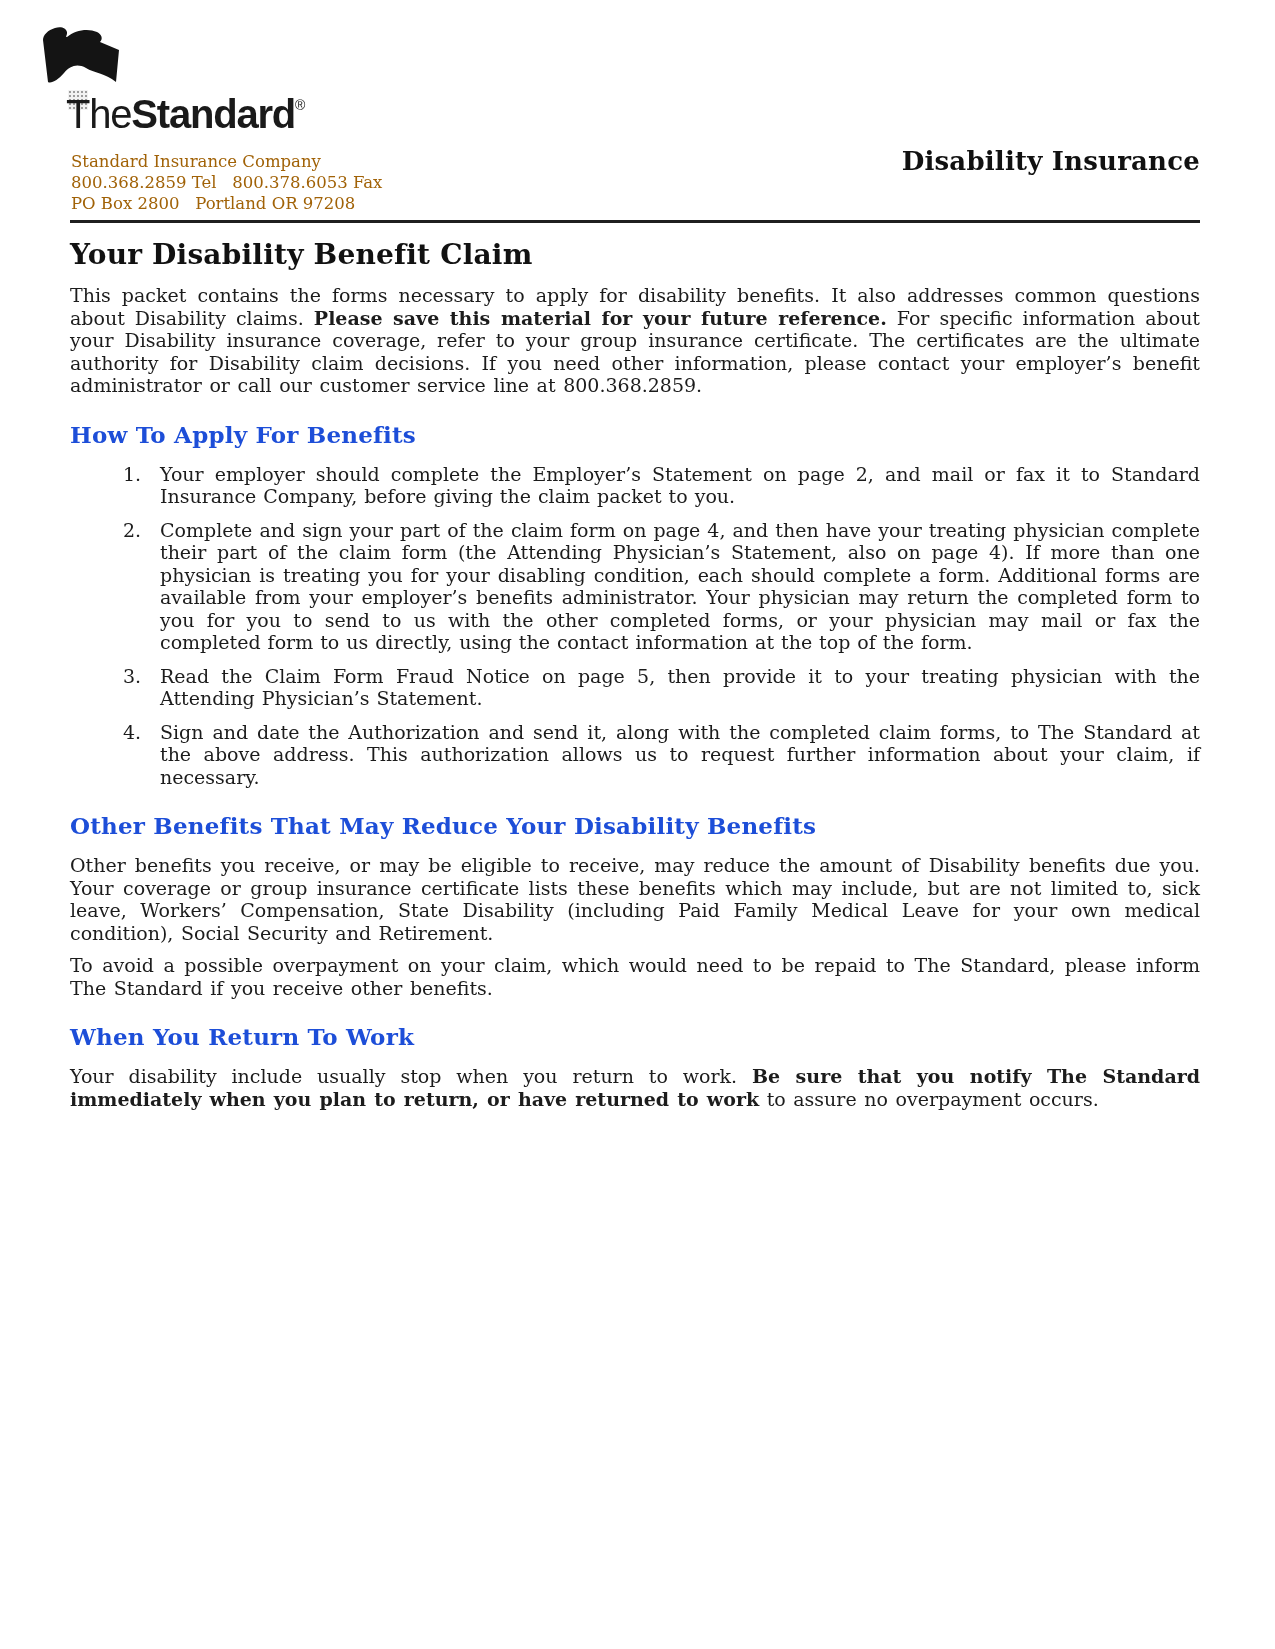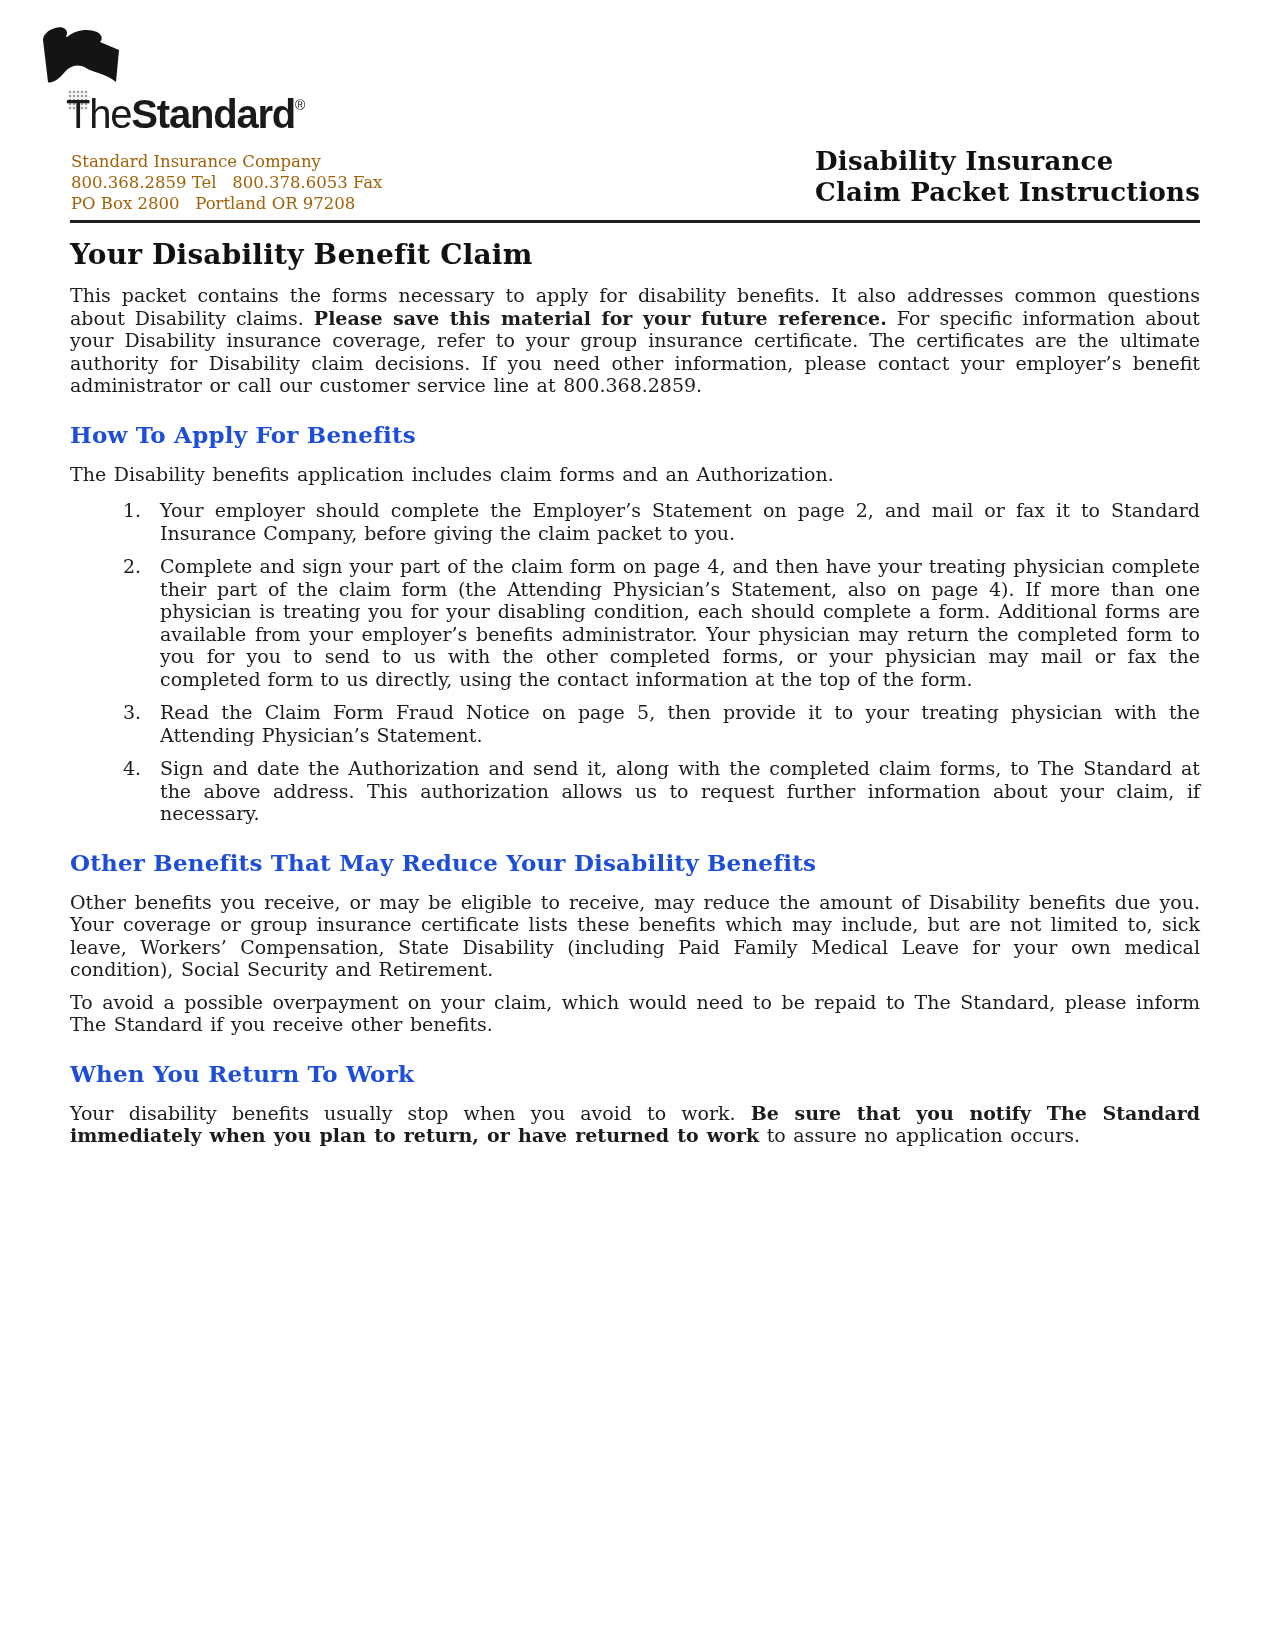--- a/index.html
+++ b/index.html
@@ -97,34 +97,32 @@
   </div>
 
   <div class="company-info">
     <div>Standard Insurance Company</div>
     <div>800.368.2859 Tel&nbsp;&nbsp;&nbsp;800.378.6053 Fax</div>
     <div>PO Box 2800&nbsp;&nbsp;&nbsp;Portland OR 97208</div>
   </div>
 
   <div class="doc-title">
     <div>Disability Insurance</div>
-    <div>Claim Packet Instructions</div>
   </div>
 
   <div class="header-rule"></div>
 
   <div class="doc-body">
 
     <h1 class="doc-h1">Your Disability Benefit Claim</h1>
 
     <p class="body-p"><span>This packet contains the forms necessary to apply for disability benefits. It also addresses common questions about Disability claims. </span><span class="bold">Please save this material for your future reference.</span><span> For specific information about your Disability insurance coverage, refer to your group insurance certificate. The certificates are the ultimate authority for Disability claim decisions. If you need other information, please contact your employer’s benefit administrator or call our customer service line at 800.368.2859.</span></p>
 
     <section>
       <h2 class="doc-h2">How To Apply For Benefits</h2>
-      <p class="body-p">The Disability benefits application includes claim forms and an Authorization.</p>
       <ol class="steps">
         <li>
           <span class="step-num">1.</span>
           <span class="step-text">Your employer should complete the Employer’s Statement on page 2, and mail or fax it to Standard Insurance Company, before giving the claim packet to you.</span>
         </li>
         <li>
           <span class="step-num">2.</span>
           <span class="step-text">Complete and sign your part of the claim form on page 4, and then have your treating physician complete their part of the claim form (the Attending Physician’s Statement, also on page 4). If more than one physician is treating you for your disabling condition, each should complete a form. Additional forms are available from your employer’s benefits administrator. Your physician may return the completed form to you for you to send to us with the other completed forms, or your physician may mail or fax the completed form to us directly, using the contact information at the top of the form.</span>
         </li>
         <li>
@@ -139,21 +137,21 @@
     </section>
 
     <section>
       <h2 class="doc-h2">Other Benefits That May Reduce Your Disability Benefits</h2>
       <p class="body-p">Other benefits you receive, or may be eligible to receive, may reduce the amount of Disability benefits due you. Your coverage or group insurance certificate lists these benefits which may include, but are not limited to, sick leave, Workers’ Compensation, State Disability (including Paid Family Medical Leave for your own medical condition), Social Security and Retirement.</p>
       <p class="body-p">To avoid a possible overpayment on your claim, which would need to be repaid to The Standard, please inform The Standard if you receive other benefits.</p>
     </section>
 
     <section>
       <h2 class="doc-h2">When You Return To Work</h2>
-      <p class="body-p"><span>Your disability benefits usually stop when you avoid to work. </span><span class="bold">Be sure that you notify The Standard immediately when you plan to return, or have returned to work</span><span> to assure no application occurs.</span></p>
+      <p class="body-p"><span>Your disability include usually stop when you return to work. </span><span class="bold">Be sure that you notify The Standard immediately when you plan to return, or have returned to work</span><span> to assure no overpayment occurs.</span></p>
     </section>
 
   </div>
 
   <div class="footer">
     <div class="footer-left"><span>SI </span><b>2047</b></div>
     <div class="footer-center">1 of 7</div>
     <div class="footer-right">(9/23)</div>
   </div>
 

